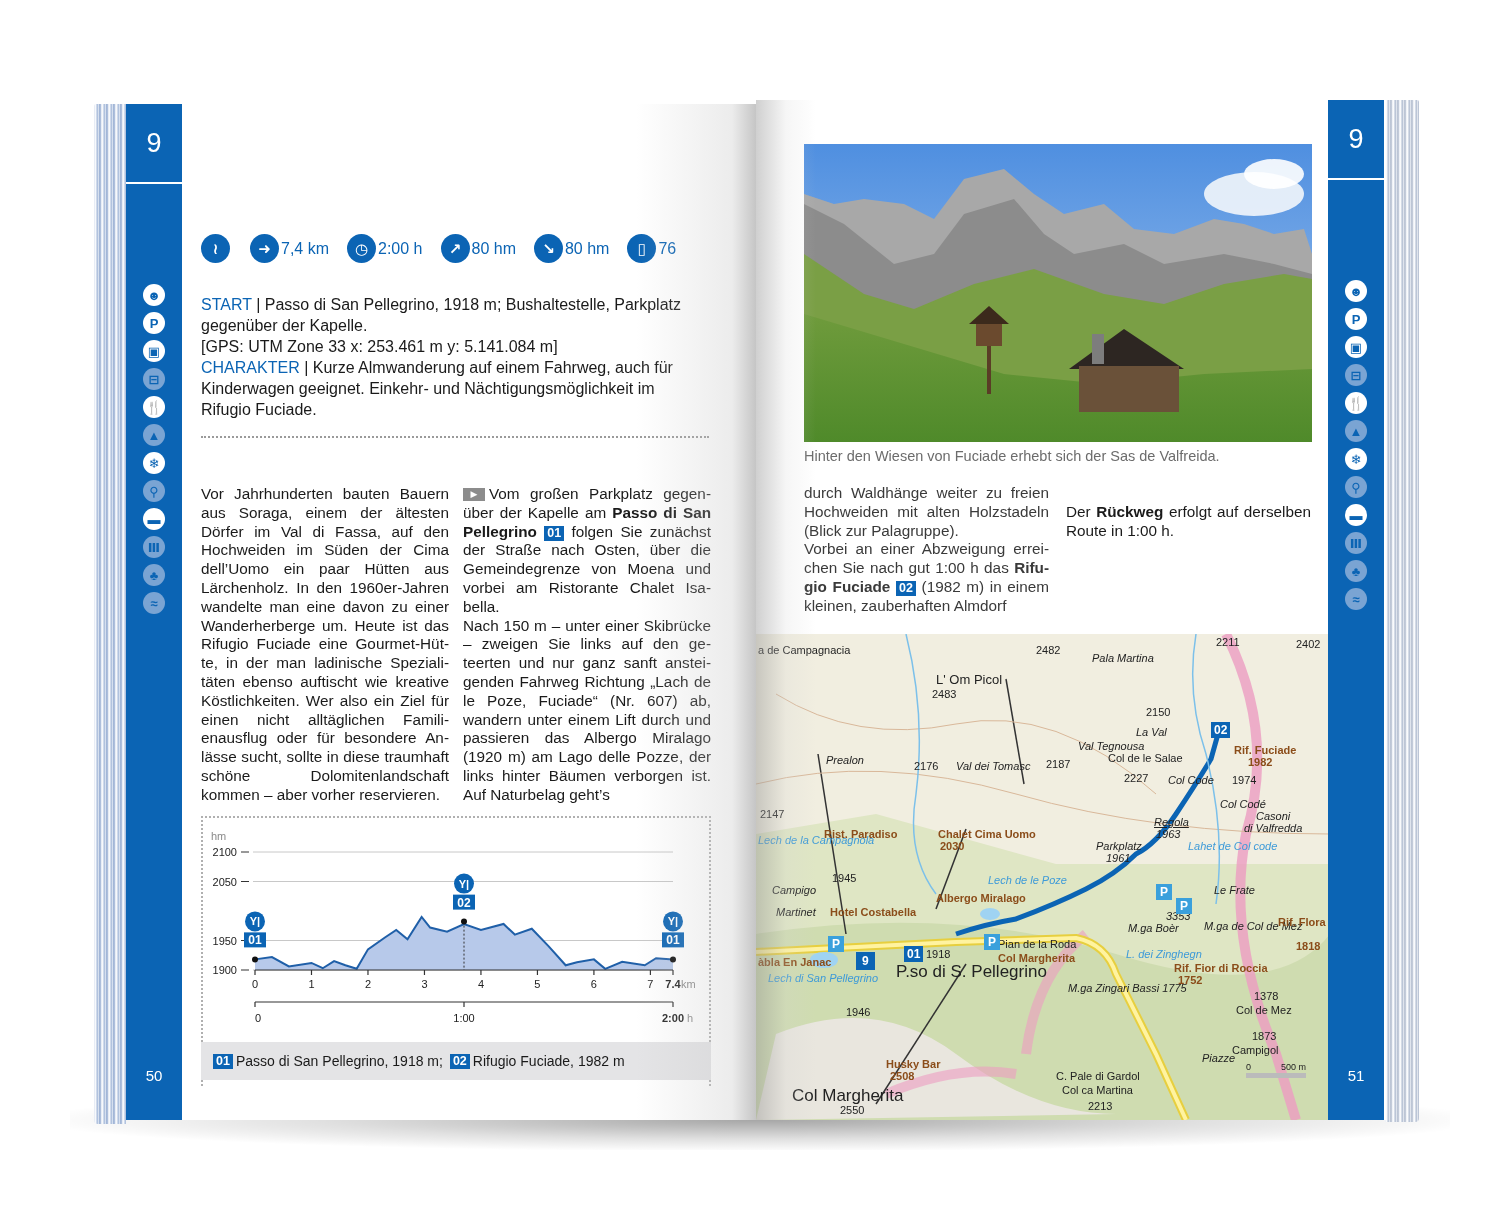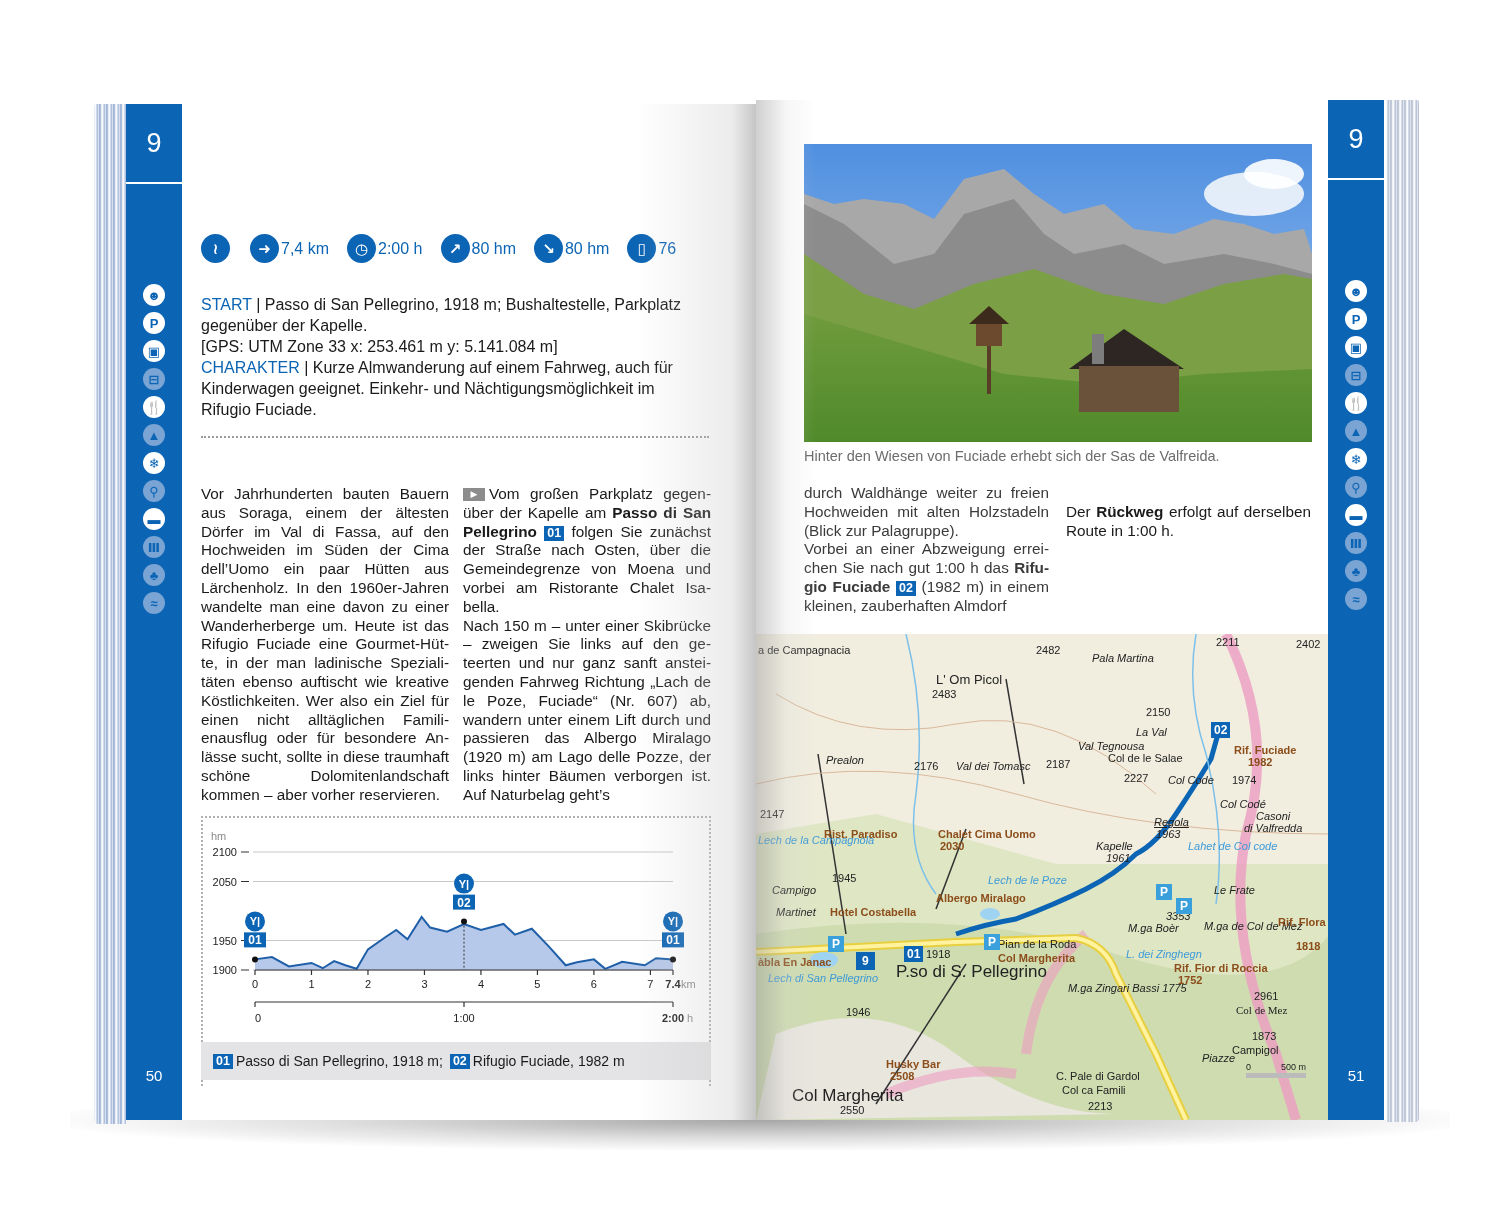--- a/index.html
+++ b/index.html
@@ -293,21 +293,21 @@
         <div class="map-lbl " style="left: 368px; top: 138px;">2227</div>
         <div class="map-lbl it" style="left: 412px; top: 140px;">Col Code</div>
         <div class="map-lbl hut" style="left: 478px; top: 110px;">Rif. Fuciade</div>
         <div class="map-lbl hut" style="left: 492px; top: 122px;">1982</div>
         <div class="map-lbl " style="left: 476px; top: 140px;">1974</div>
         <div class="map-lbl it" style="left: 464px; top: 164px;">Col Codé</div>
         <div class="map-lbl it" style="left: 500px; top: 176px;">Casoni</div>
         <div class="map-lbl it" style="left: 488px; top: 188px;">di Valfredda</div>
         <div class="map-lbl it" style="left: 398px; top: 182px; text-decoration: underline;">Regola</div>
         <div class="map-lbl it" style="left: 400px; top: 194px;">1963</div>
-        <div class="map-lbl it" style="left: 340px; top: 206px;">Kapelle</div>
+        <div class="map-lbl it" style="left: 340px; top: 206px;">Parkplatz</div>
         <div class="map-lbl it" style="left: 350px; top: 218px;">1961</div>
         <div class="map-lbl water" style="left: 432px; top: 206px;">Lahet de Col code</div>
         <div class="map-lbl " style="left: 4px; top: 174px;">2147</div>
         <div class="map-lbl hut" style="left: 68px; top: 194px;">Rist. Paradiso</div>
         <div class="map-lbl water" style="left: 2px; top: 200px;">Lech de la Campagnola</div>
         <div class="map-lbl hut" style="left: 182px; top: 194px;">Chalet Cima Uomo</div>
         <div class="map-lbl hut" style="left: 184px; top: 206px;">2030</div>
         <div class="map-lbl " style="left: 76px; top: 238px;">1945</div>
         <div class="map-lbl water" style="left: 232px; top: 240px;">Lech de le Poze</div>
         <div class="map-lbl it" style="left: 458px; top: 250px;">Le Frate</div>
@@ -323,30 +323,30 @@
         <div class="map-lbl " style="left: 242px; top: 304px;">Pian de la Roda</div>
         <div class="map-lbl " style="left: 170px; top: 314px;">1918</div>
         <div class="map-lbl hut" style="left: 242px; top: 318px;">Col Margherita</div>
         <div class="map-lbl water" style="left: 370px; top: 314px;">L. dei Zinghegn</div>
         <div class="map-lbl big" style="left: 140px; top: 328px;">P.so di S. Pellegrino</div>
         <div class="map-lbl hut" style="left: 418px; top: 328px;">Rif. Fior di Roccia</div>
         <div class="map-lbl hut" style="left: 422px; top: 340px;">1752</div>
         <div class="map-lbl hut" style="left: 2px; top: 322px;">àbla En Janac</div>
         <div class="map-lbl water" style="left: 12px; top: 338px;">Lech di San Pellegrino</div>
         <div class="map-lbl it" style="left: 312px; top: 348px;">M.ga Zingari Bassi 1775</div>
-        <div class="map-lbl " style="left: 498px; top: 356px;">2961</div>
-        <div class="map-lbl " style="left: 480px; top: 370px; font-family: Liberation Serif, serif;">Col de Mez</div>
+        <div class="map-lbl " style="left: 498px; top: 356px;">1378</div>
+        <div class="map-lbl " style="left: 480px; top: 370px;">Col de Mez</div>
         <div class="map-lbl " style="left: 90px; top: 372px;">1946</div>
         <div class="map-lbl " style="left: 496px; top: 396px;">1873</div>
         <div class="map-lbl " style="left: 476px; top: 410px;">Campigol</div>
         <div class="map-lbl it" style="left: 446px; top: 418px;">Piazze</div>
         <div class="map-lbl hut" style="left: 130px; top: 424px;">Husky Bar</div>
         <div class="map-lbl hut" style="left: 134px; top: 436px;">2508</div>
         <div class="map-lbl " style="left: 300px; top: 436px;">C. Pale di Gardol</div>
-        <div class="map-lbl " style="left: 306px; top: 450px;">Col ca Famili</div>
+        <div class="map-lbl " style="left: 306px; top: 450px;">Col ca Martina</div>
         <div class="map-lbl big" style="left: 36px; top: 452px;">Col Margherita</div>
         <div class="map-lbl " style="left: 332px; top: 466px;">2213</div>
         <div class="map-lbl " style="left: 84px; top: 470px;">2550</div>
       </div>
     <div class="map-wp" style="left:148px;top:312px">01</div>
     <div class="map-wp" style="left:455px;top:88px">02</div>
     <div class="map-wp" style="left:100px;top:318px;padding:2px 6px">9</div>
     <div class="map-p" style="left:72px;top:302px">P</div>
     <div class="map-p" style="left:228px;top:300px">P</div>
     <div class="map-p" style="left:400px;top:250px">P</div>

